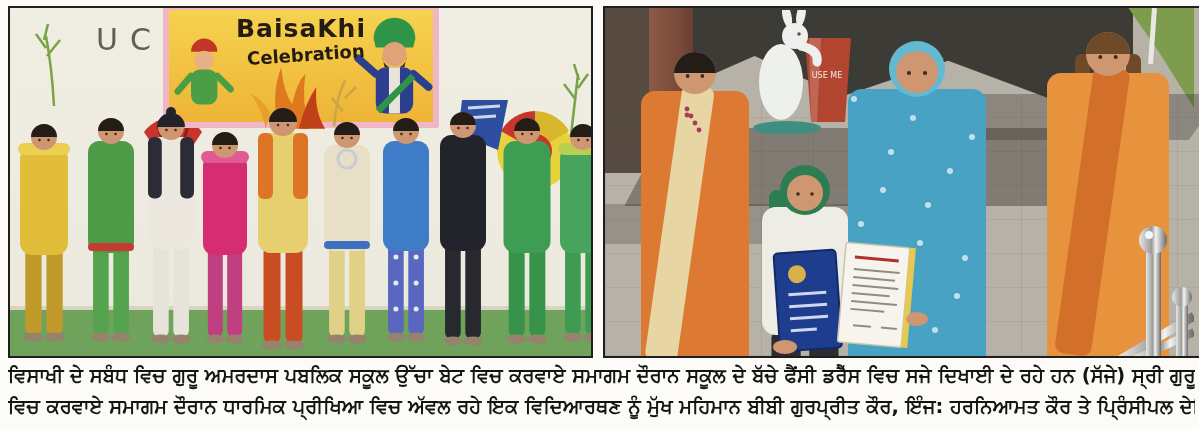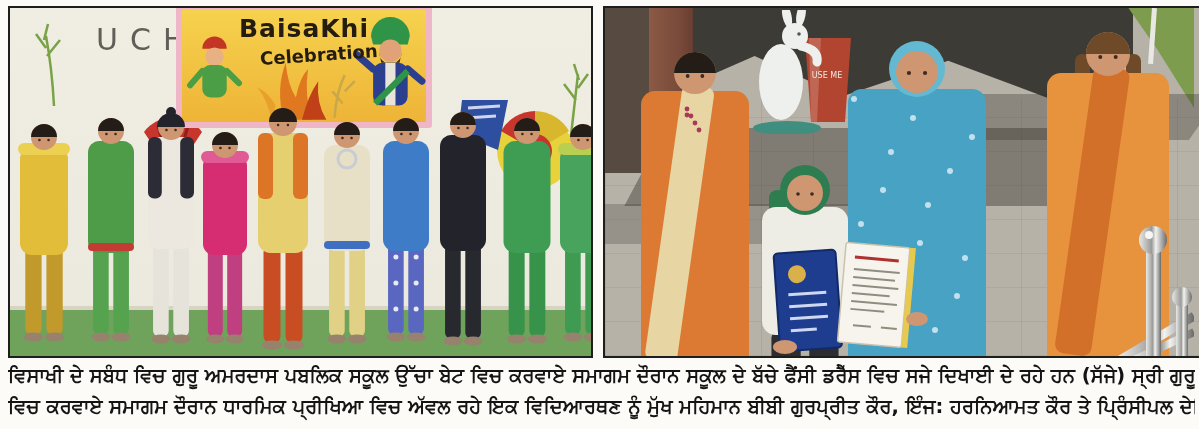--- a/index.html
+++ b/index.html
@@ -12,21 +12,21 @@
   html,body{width:1199px;height:429px}
   body{font-family:"DejaVu Sans",sans-serif;background:var(--page-bg);position:relative;overflow:hidden}
   .photo{position:absolute;top:6px;height:352px;border:2px solid var(--photo-border);overflow:hidden}
   .photo.left{left:8px;width:585px;background:linear-gradient(#f0eee3,var(--wall))}
   .photo.right{left:603px;width:630px;background:var(--pavement)}
   .abs{position:absolute}
   
   .wall-text{position:absolute;top:14px;font-size:30px;font-weight:500;color:var(--wall-text);letter-spacing:12px;opacity:.88}
   .wall-text.wt-left{left:86px}
   .wall-text.wt-right{left:420px}
-  .poster{position:absolute;left:166px;top:-4px;width:256px;height:124px;background:linear-gradient(#f6d24e,#eeb437);border:6px solid var(--poster-border);border-radius:3px}
+  .poster{position:absolute;left:153px;top:-4px;width:276px;height:124px;background:linear-gradient(#f6d24e,#eeb437);border:6px solid var(--poster-border);border-radius:3px}
   .poster-title{position:absolute;top:4px;left:0;width:100%;text-align:center;font-size:25px;font-weight:700;color:var(--poster-text);letter-spacing:1px}
   .poster-sub{position:absolute;top:34px;left:78px;font-size:18px;font-weight:700;color:var(--poster-text);transform:rotate(-4deg)}
   .poster-art{position:absolute;inset:0}
   .floor{position:absolute;left:0;right:0;bottom:0;height:50px;background:var(--floor);border-top:4px solid #d8d4c4}
   .figs{position:absolute;left:0;top:0}
   
   .doorway{left:0;top:0;width:46px;height:165px;background:var(--doorway)}
   .pillar{left:44px;top:0;width:50px;height:205px;background:linear-gradient(90deg,#8a5a46,var(--pillar) 60%,#5e3a2e)}
   .canopy{left:88px;top:0;width:440px;height:96px;background:var(--canopy);
     clip-path:polygon(0 0,100% 0,100% 52%,82% 96%,58% 55%,34% 92%,14% 50%,0 78%)}

